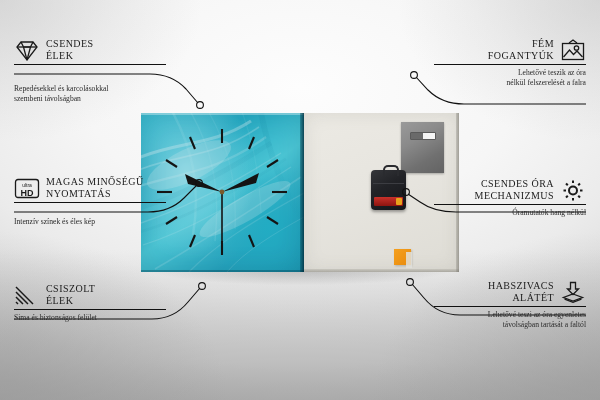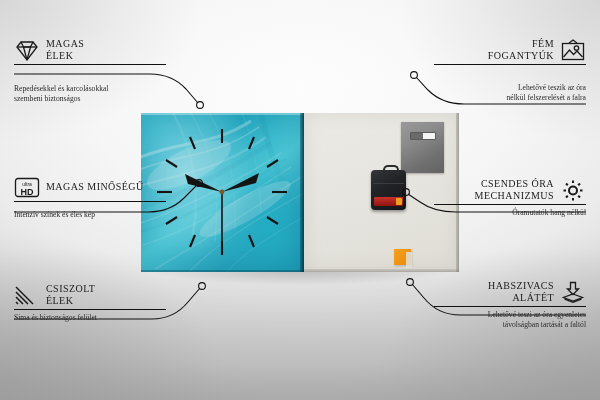--- a/index.html
+++ b/index.html
@@ -232,44 +232,45 @@
           <g fill="none" stroke="#1a1a1a" stroke-width="1.3">
             <path d="M3,8 L13,21 L23,8 L19,3 L7,3 Z"></path>
             <path d="M3,8 L23,8"></path>
               <path d="M7,3 L9.5,8 L13,21"></path>
             <path d="M19,3 L16.5,8 L13,21"></path>
               <path d="M9.5,8 L16.5,8"></path>
           </g>
         </svg>
       </span>
       <span>
-        <div class="c-title">MAGAS</div>
+        <div class="c-title">CSENDES</div>
         <div class="c-title">ÉLEK</div>
       </span>
     </div>
     <div class="c-rule" style="width:152px;margin-top:3px;"></div>
     <div class="c-sub" style="margin-top:19px;">Repedésekkel és karcolásokkal</div>
-    <div class="c-sub">szembeni biztonságos</div>
+    <div class="c-sub">szembeni távolságban</div>
   </div>
 
   <div class="callout left" style="left:14px;top:176px;width:152px;">
     <div class="head">
       <span class="ico">
         <svg viewBox="0 0 26 23" width="26" height="23">
           <rect x="1.5" y="2.5" width="23" height="18" rx="2.5" fill="none" stroke="#1a1a1a" stroke-width="1.3"></rect>
           <text x="13" y="10" font-family="Liberation Sans, sans-serif" font-size="5" fill="#1a1a1a" text-anchor="middle">ultra</text>
           <text x="13" y="18.5" font-family="Liberation Sans, sans-serif" font-size="9" font-weight="bold" fill="#1a1a1a" text-anchor="middle">HD</text>
         </svg>
       </span>
       <span>
         <div class="c-title">MAGAS MINŐSÉGŰ</div>
-      </span>
-    </div>
-    <div class="c-rule" style="width:152px;margin-top:3px;"></div>
-    <div class="c-sub" style="margin-top:8px;">Intenzív színek és éles kép</div>
+        <div class="c-title">NYOMTATÁS</div>
+      </span>
+    </div>
+    <div class="c-rule" style="width:152px;margin-top:3px;"></div>
+    <div class="c-sub" style="margin-top:14px;">Intenzív színek és éles kép</div>
     <div class="c-sub"></div>
   </div>
 
   <div class="callout left" style="left:14px;top:283px;width:152px;">
     <div class="head">
       <span class="ico">
         <svg viewBox="0 0 26 23" width="26" height="23">
           <g stroke="#1a1a1a" stroke-width="1.5" fill="none">
             <path d="M2,3 L19,20"></path>
               <path d="M2,8 L14,20"></path>
@@ -299,21 +300,21 @@
           <g fill="none" stroke="#1a1a1a" stroke-width="1.3">
             <path d="M9,4 L13,1 L17,4"></path>
             <rect x="2.5" y="4.5" width="21" height="16"></rect>
             <path d="M3.5,18 L9.5,11 L13.5,15.5 L17,12 L22.5,18"></path>
             <circle cx="16.5" cy="9" r="2.2"></circle>
           </g>
         </svg>
       </span>
     </div>
     <div class="c-rule" style="width:152px;margin-top:3px;"></div>
-    <div class="c-sub" style="margin-top:18px;">Lehetővé teszik az óra</div>
+    <div class="c-sub" style="margin-top:3px;">Lehetővé teszik az óra</div>
     <div class="c-sub">nélkül felszerelését a falra</div>
   </div>
 
   <div class="callout right" style="left:434px;top:178px;width:152px;">
     <div class="head">
       <span>
         <div class="c-title">CSENDES ÓRA</div>
         <div class="c-title">MECHANIZMUS</div>
       </span>
       <span class="ico">

